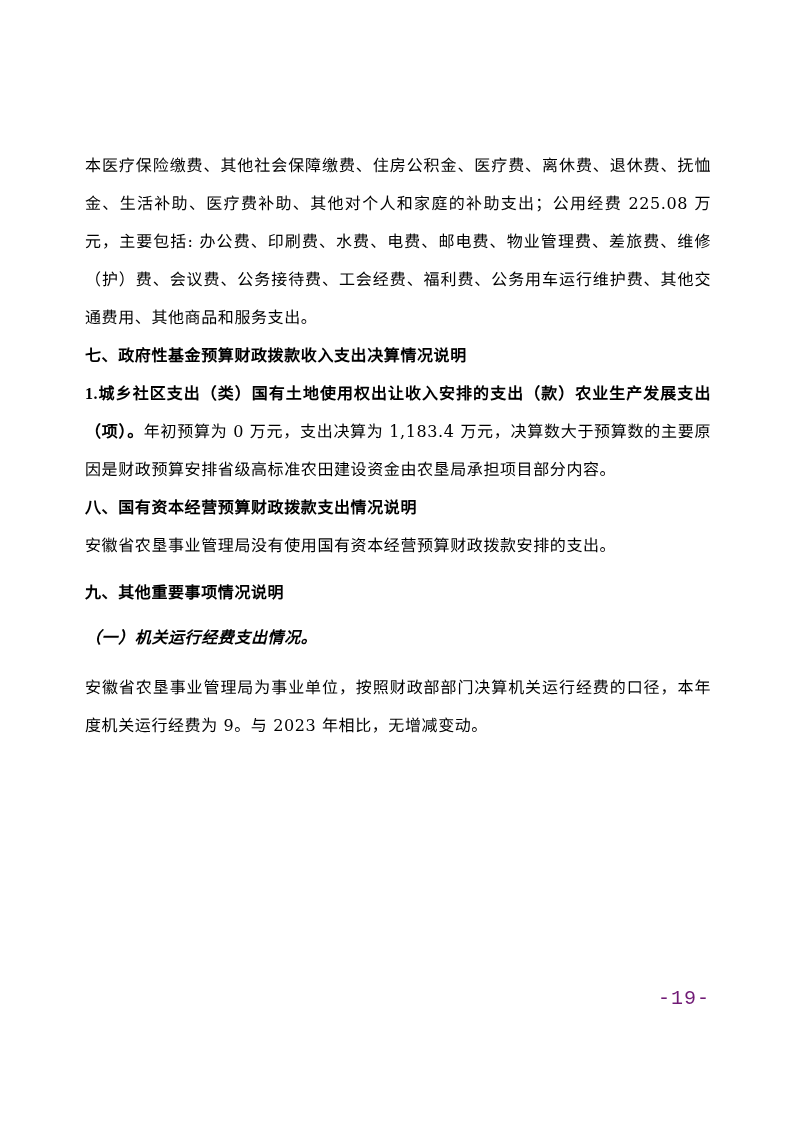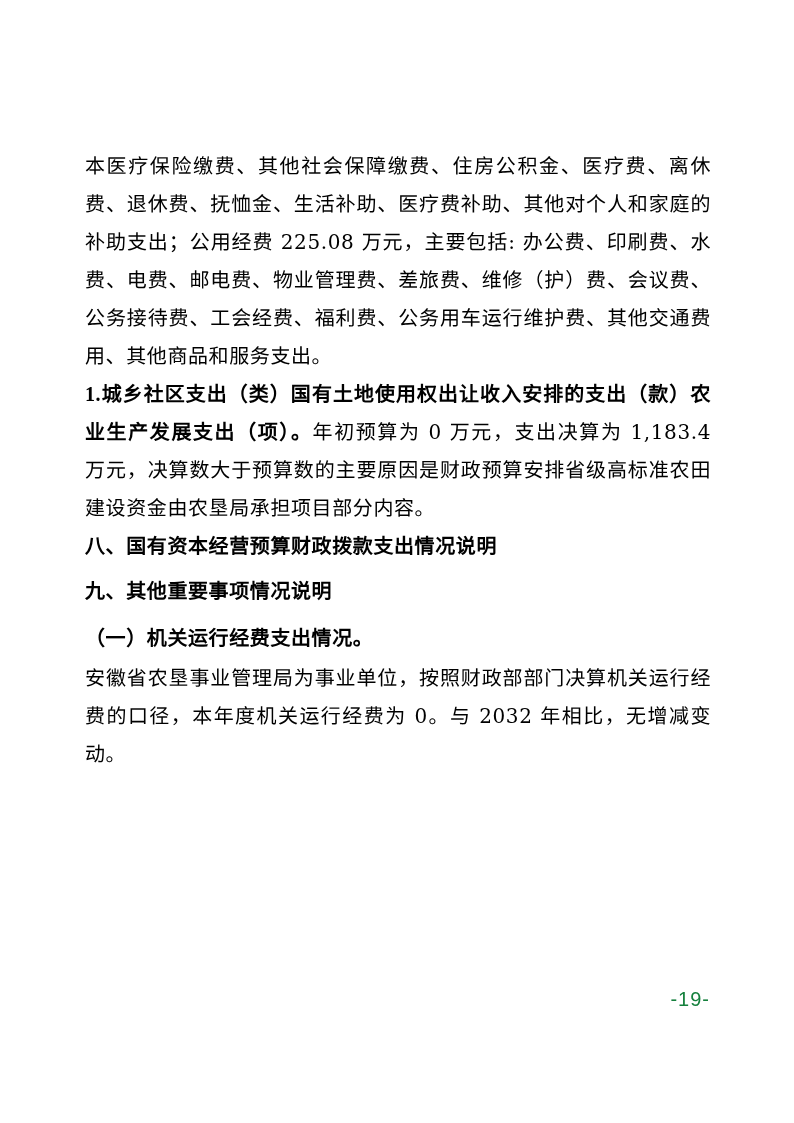--- a/index.html
+++ b/index.html
@@ -11,67 +11,69 @@
     background: #ffffff;
     overflow: hidden;
     color: #000000;
     font-family: "DejaVu Serif", "Liberation Serif", serif;
   }
   .content {
     position: absolute;
     left: 85px;
     top: 147px;
     width: 626px;
-    font-size: 20px;
+    font-size: 16px;
     line-height: 38px;
     text-align: justify;
     letter-spacing: 0.6px;
   }
   p.para { text-indent: 0; }
   .indent { text-indent: 2em; }
   .heading {
     font-family: "DejaVu Sans", "Liberation Sans", sans-serif;
     font-weight: bold;
     text-indent: 2em;
   }
   .bold-lead {
     font-family: Liberation Serif, serif;
     font-weight: bold;
     margin-top: 12px;
   }
-  .h-sect9 { margin-top: 9px; font-family: Liberation Mono, monospace; }
-  .sub-heading { margin-top: 7px; margin-bottom: 2px; }
+  .h-sect9 { margin-top: 9px; }
+  .sub-heading { margin-top: 7px; margin-bottom: 12px; font-style: italic; }
   .page-number {
     position: absolute;
     top: 986px;
     right: 84px;
     font-size: 20px;
     line-height: 26px;
     letter-spacing: 1px;
-    font-family: Liberation Sans, sans-serif;
-    color: #15803d;
+    font-family: Liberation Mono, monospace;
+    color: #701a75;
   }
 </style>
 </head>
 <body>
 
 <div class="page">
   <div class="content">
 
     <p class="para">本医疗保险缴费、其他社会保障缴费、住房公积金、医疗费、离休费、退休费、抚恤金、生活补助、医疗费补助、其他对个人和家庭的补助支出；公用经费 225.08 万元，主要包括: 办公费、印刷费、水费、电费、邮电费、物业管理费、差旅费、维修（护）费、会议费、公务接待费、工会经费、福利费、公务用车运行维护费、其他交通费用、其他商品和服务支出。</p>
 
+    <p class="para heading">七、政府性基金预算财政拨款收入支出决算情况说明</p>
 
 
     <p class="para indent"><span class="bold-lead">1.城乡社区支出（类）国有土地使用权出让收入安排的支出（款）农业生产发展支出（项）。</span><span>年初预算为 0 万元，支出决算为 1,183.4 万元，决算数大于预算数的主要原因是财政预算安排省级高标准农田建设资金由农垦局承担项目部分内容。</span></p>
 
     <p class="para heading">八、国有资本经营预算财政拨款支出情况说明</p>
 
+    <p class="para indent">安徽省农垦事业管理局没有使用国有资本经营预算财政拨款安排的支出。</p>
 
     <p class="para heading h-sect9">九、其他重要事项情况说明</p>
 
     <p class="para heading sub-heading">（一）机关运行经费支出情况。</p>
 
-    <p class="para indent">安徽省农垦事业管理局为事业单位，按照财政部部门决算机关运行经费的口径，本年度机关运行经费为 0。与 2032 年相比，无增减变动。</p>
+    <p class="para indent">安徽省农垦事业管理局为事业单位，按照财政部部门决算机关运行经费的口径，本年度机关运行经费为 9。与 2023 年相比，无增减变动。</p>
 
   </div>
 
   <div class="page-number">-19-</div>
 </div>
 
 </body></html>

